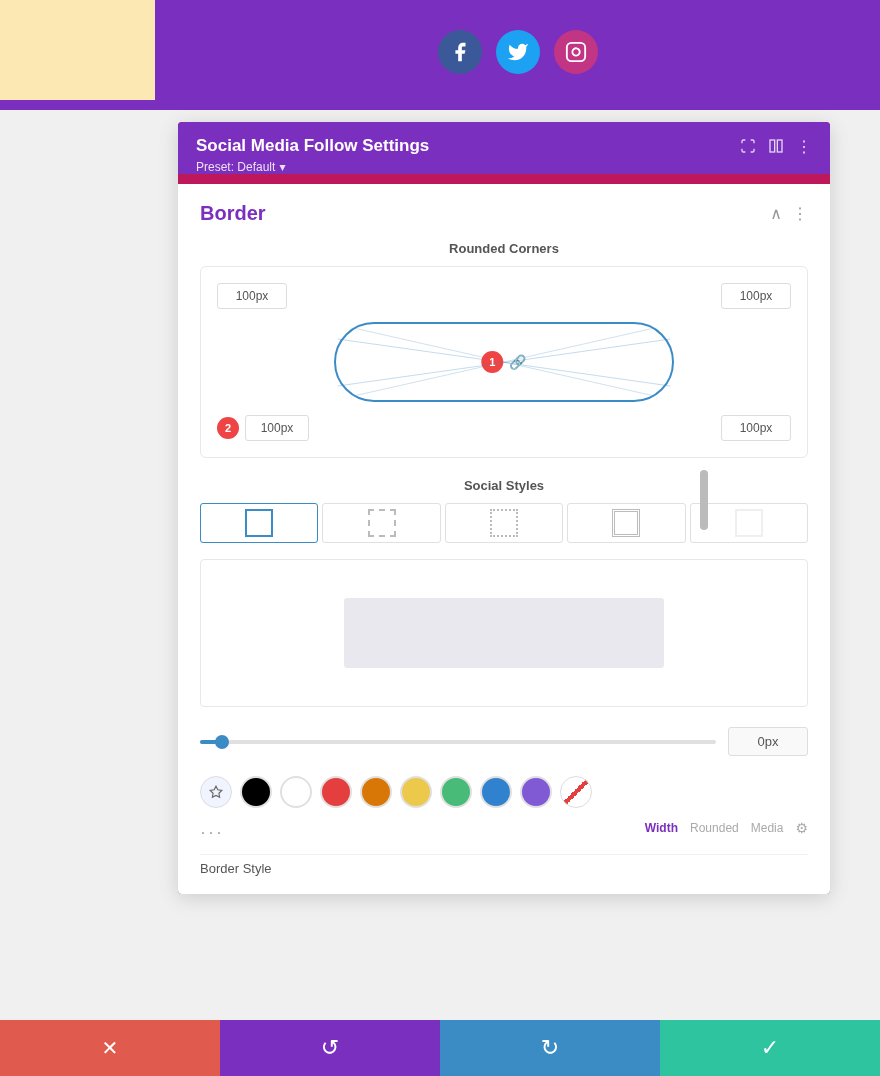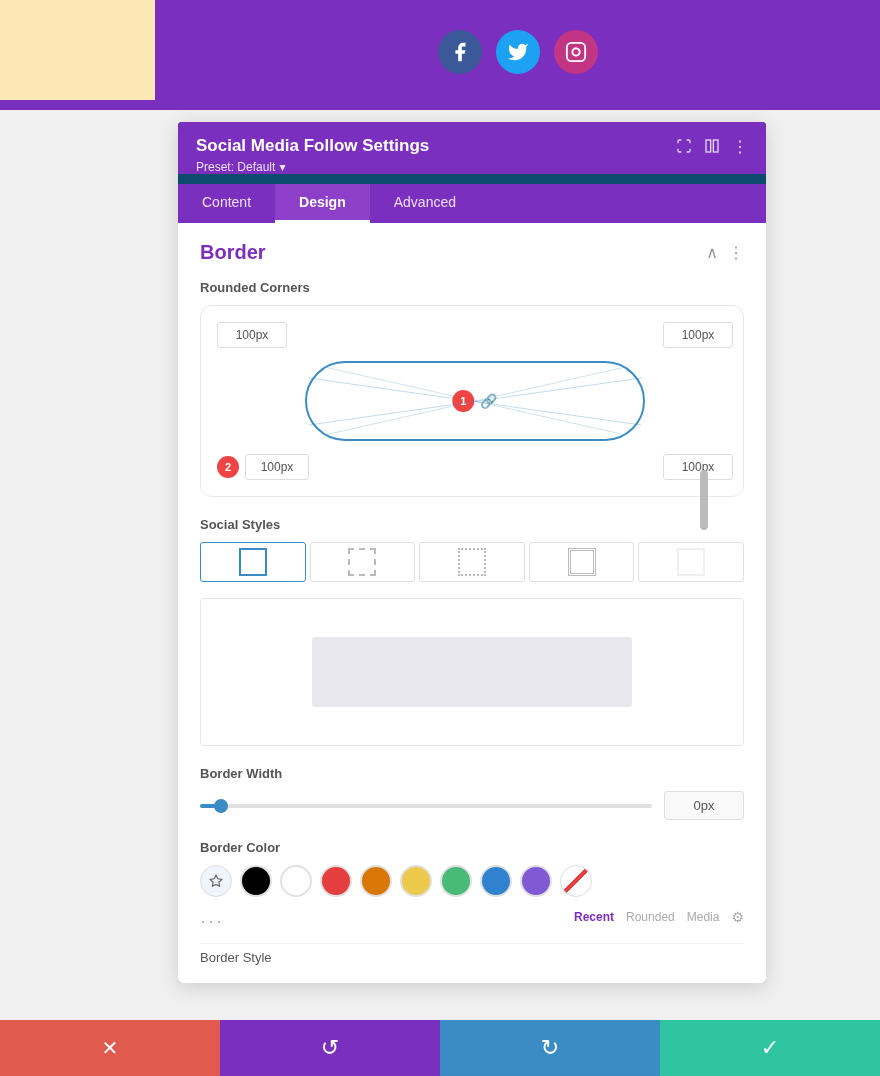--- a/index.html
+++ b/index.html
@@ -53,22 +53,22 @@
     }
     .social-icon.fb { background: #3b5998; }
     .social-icon.tw { background: #1da1f2; }
     .social-icon.ig { background: #c13584; }
 
     
     .settings-panel {
       position: absolute;
       top: 122px;
       left: 178px;
-      width: 588px;
-      background: #0c4a6e;
+      width: 652px;
+      background: #be185d;
       border-radius: 4px;
       box-shadow: 0 4px 20px rgba(0,0,0,0.15);
       overflow: hidden;
     }
 
     
     .panel-header {
       background: #7b2fbe;
       padding: 14px 18px 0 18px;
     }
@@ -152,26 +152,27 @@
       cursor: pointer;
       font-size: 16px;
     }
 
     
     .field-label {
       font-size: 13px;
       color: #555;
       font-weight: 600;
       margin-bottom: 10px;
+      text-align: center;
     }
 
     
     .corner-widget {
       border: 1px solid #e8e8e8;
-      border-radius: 12px;
+      border-radius: 6px;
       padding: 16px;
       margin-bottom: 20px;
       position: relative;
     }
     .corner-grid {
       display: grid;
       grid-template-columns: 80px 1fr 80px;
       grid-template-rows: auto auto auto;
       gap: 8px;
       align-items: center;
@@ -507,25 +508,20 @@
         </span>
         <span class="panel-icon-btn">⋮</span>
       </div>
     </div>
     <div class="preset-row">
       <span>Preset: Default</span>
       <span>▾</span>
     </div>
   </div>
 
-  <div class="tabs">
-    <div class="tab">Content</div>
-    <div class="tab active">Design</div>
-    <div class="tab">Advanced</div>
-  </div>
 
   <div class="panel-body">
 
     <div class="section-header">
       <span class="section-title">Border</span>
       <div class="section-controls">
         <span class="section-icon-btn">∧</span>
         <span class="section-icon-btn">⋮</span>
       </div>
     </div>
@@ -579,51 +575,49 @@
       </div>
       <div class="border-style-option">
         <div class="bs-none"></div>
       </div>
     </div>
 
     <div class="border-preview-area">
       <div class="border-preview-inner"></div>
     </div>
 
-    <div class="field-label">Border Width</div>
     <div class="slider-row">
       <div class="slider-track">
         <div class="slider-fill"></div>
         <div class="slider-thumb"></div>
       </div>
       <input class="slider-value" type="text" value="0px" style="">
     </div>
 
-    <div class="field-label">Border Color</div>
     <div class="color-row">
       <div class="color-swatch eyedropper active">
         <svg width="14" height="14" viewBox="0 0 24 24" fill="none" stroke="#666" stroke-width="2">
             <path d="M12 2l3.09 6.26L22 9.27l-5 4.87 1.18 6.88L12 17.77l-6.18 3.25L7 14.14 2 9.27l6.91-1.01L12 2z"></path>
           </svg>
       </div>
       <div class="color-swatch" style="background:#000000;"></div>
       <div class="color-swatch" style="background:#ffffff;"></div>
       <div class="color-swatch" style="background:#e53e3e;"></div>
       <div class="color-swatch" style="background:#d97706;"></div>
       <div class="color-swatch" style="background:#ecc94b;"></div>
       <div class="color-swatch" style="background:#48bb78;"></div>
       <div class="color-swatch" style="background:#3182ce;"></div>
       <div class="color-swatch" style="background:#805ad5;"></div>
       <div class="color-swatch" style="background: linear-gradient(to bottom right, #fff 45%, #e53e3e 45%, #e53e3e 55%, #fff 55%); border: 1px solid #ddd;"></div>
     </div>
 
     <div style="display:flex; justify-content:space-between; align-items:center; margin-bottom:10px;">
       <span class="color-dots">···</span>
       <div class="color-tabs-row">
-        <span class="color-tab active">Recent</span>
+        <span class="color-tab active">Width</span>
         <span class="color-tab">Rounded</span>
         <span class="color-tab">Media</span>
         <span class="color-tab-gear">⚙</span>
       </div>
     </div>
 
     <div class="border-style-label">Border Style</div>
 
   </div>
 </div>

